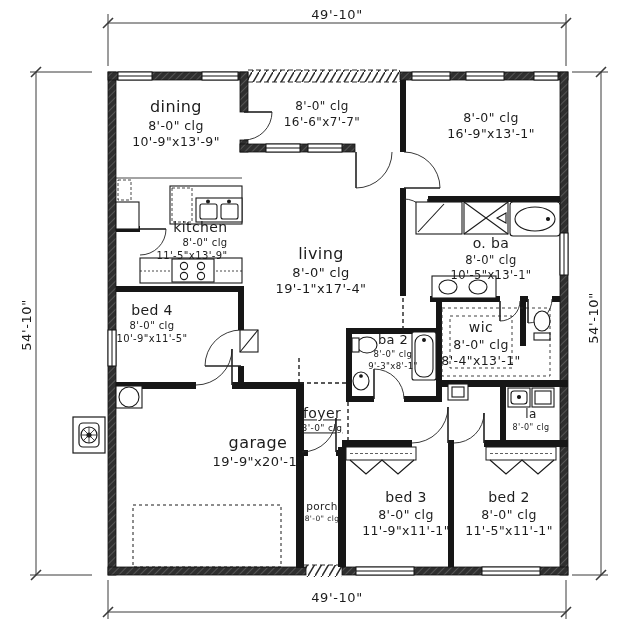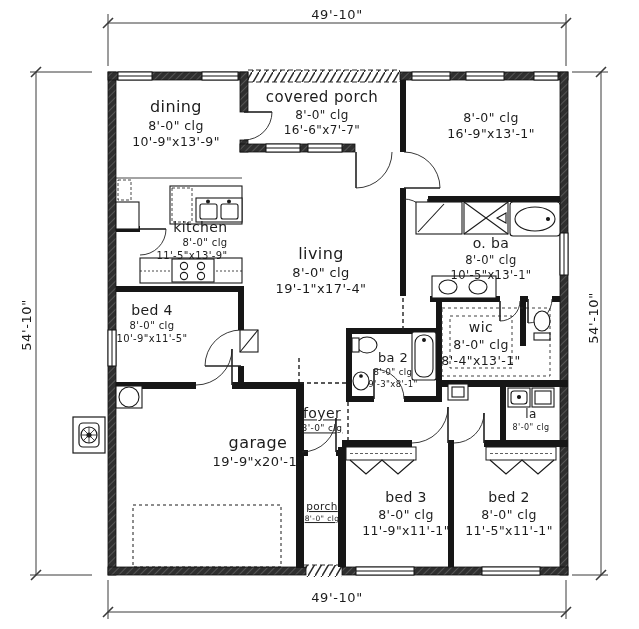--- a/index.html
+++ b/index.html
@@ -322,21 +322,20 @@
 <div class="dim" style="left:337px;top:597px;">49'-10"</div>
 <div class="dim vert" style="left:26px;top:325px;">54'-10"</div>
 <div class="dim vert" style="left:593px;top:318px;">54'-10"</div>
 
 <div class="rlabel" style="--n:16px;--s:12.5px;left:176px;top:124px;">
   <div class="name">dining</div>
   <div class="sub">8'-0" clg</div>
   <div class="sub">10'-9"x13'-9"</div>
 </div>
 <div class="rlabel" style="--n:15px;--s:12px;left:322px;top:113px;">
-  <div class="name">covered porch</div>
   <div class="sub">8'-0" clg</div>
   <div class="sub">16'-6"x7'-7"</div>
 </div>
 <div class="rlabel" style="--n:15px;--s:12.5px;left:491px;top:124px;">
   <div class="sub">8'-0" clg</div>
   <div class="sub">16'-9"x13'-1"</div>
 </div>
 <div class="rlabel" style="--n:16px;--s:13px;left:321px;top:230px;margin-top:41px;">
   <div class="name">living</div>
   <div class="sub">8'-0" clg</div>
@@ -355,38 +354,38 @@
 <div class="rlabel" style="--n:14px;--s:11.5px;left:491px;top:258px;">
   <div class="name">o. ba</div>
   <div class="sub">8'-0" clg</div>
   <div class="sub">10'-5"x13'-1"</div>
 </div>
 <div class="rlabel" style="--n:14px;--s:12.5px;left:481px;top:343px;">
   <div class="name">wic</div>
   <div class="sub">8'-0" clg</div>
   <div class="sub">8'-4"x13'-1"</div>
 </div>
-<div class="rlabel" style="--n:13px;--s:8.5px;left:393px;top:352px;margin-top:18px;">
+<div class="rlabel" style="--n:13px;--s:8.5px;left:393px;top:352px;">
   <div class="name">ba 2</div>
   <div class="sub">8'-0" clg</div>
   <div class="sub">9'-3"x8'-1"</div>
 </div>
 <div class="rlabel" style="--n:14px;--s:9px;left:322px;top:420px;text-decoration:underline;">
   <div class="name">foyer</div>
   <div class="sub">8'-0" clg</div>
 </div>
 <div class="rlabel" style="--n:12px;--s:8px;left:531px;top:420px;">
   <div class="name">la</div>
   <div class="sub">8'-0" clg</div>
 </div>
 <div class="rlabel" style="--n:16px;--s:13px;left:210px;top:452px;margin-left:48px;">
   <div class="name">garage</div>
   <div class="sub">19'-9"x20'-1"</div>
 </div>
-<div class="rlabel" style="--n:10.5px;--s:7.5px;left:322px;top:512px;text-decoration:underline;">
+<div class="rlabel" style="--n:10.5px;--s:7.5px;left:322px;top:512px;">
   <div class="name">porch</div>
   <div class="sub">8'-0" clg</div>
 </div>
 <div class="rlabel" style="--n:14px;--s:12.5px;left:406px;top:513px;">
   <div class="name">bed 3</div>
   <div class="sub">8'-0" clg</div>
   <div class="sub">11'-9"x11'-1"</div>
 </div>
 <div class="rlabel" style="--n:14px;--s:12.5px;left:509px;top:513px;">
   <div class="name">bed 2</div>

